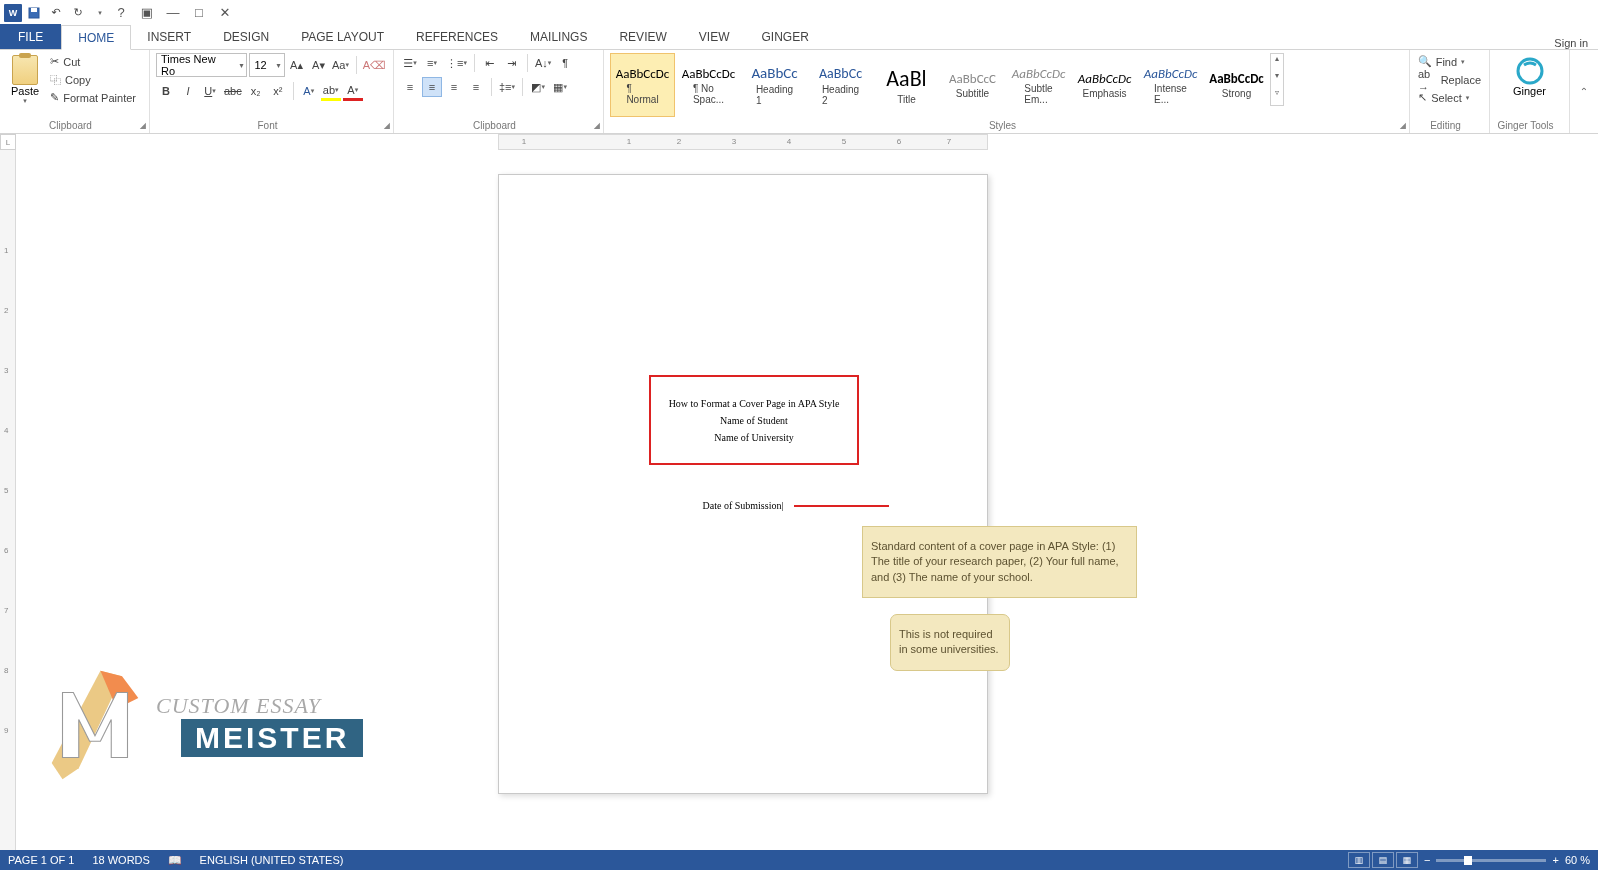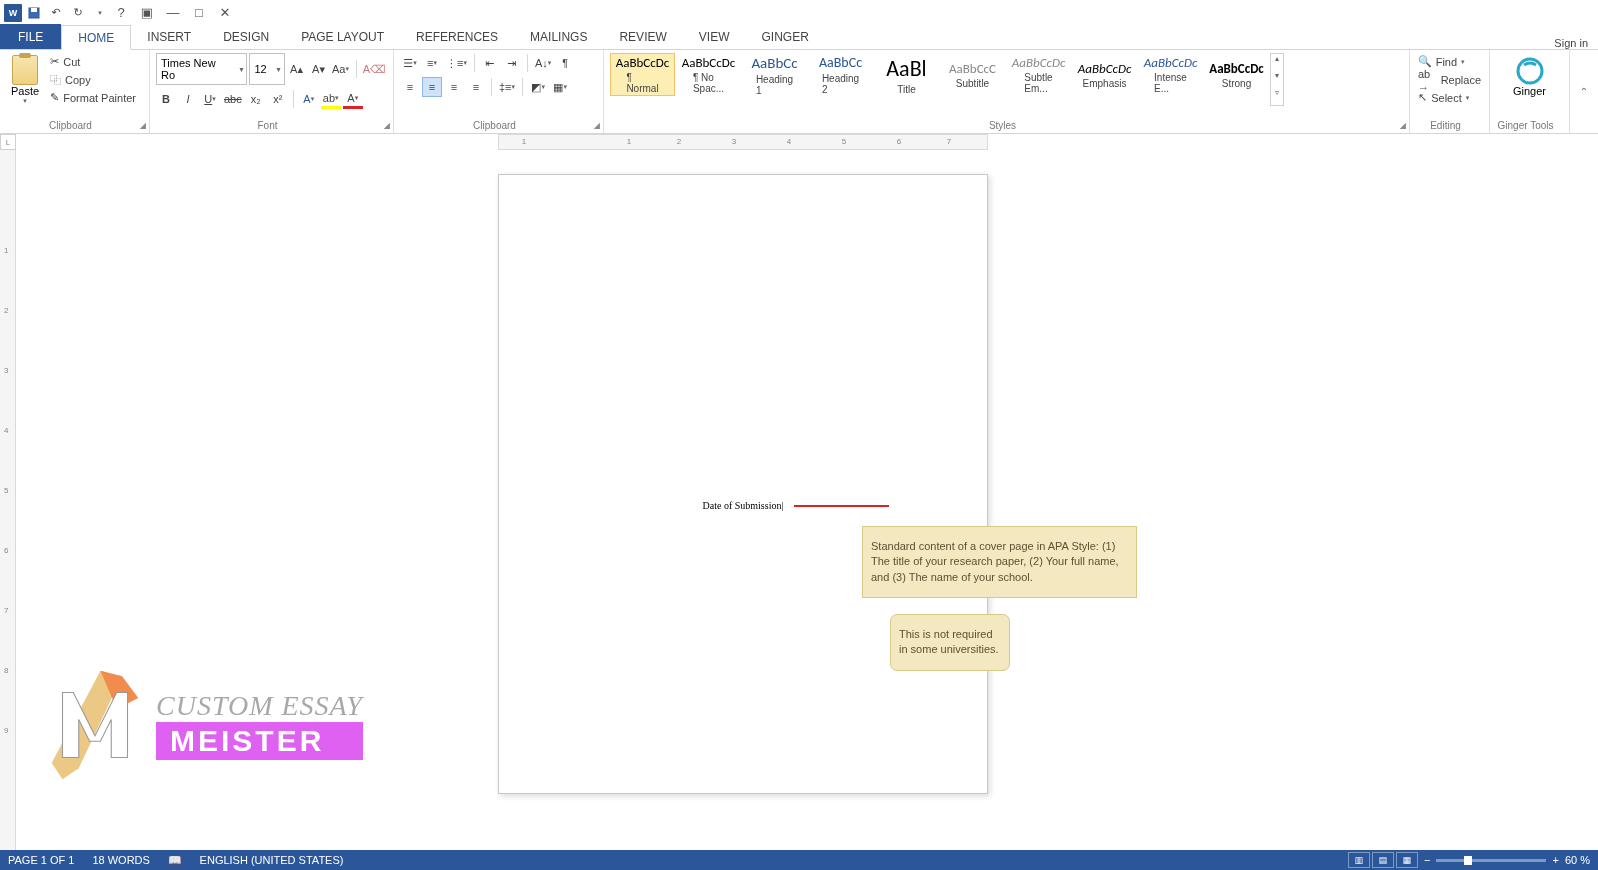--- a/index.html
+++ b/index.html
@@ -22,35 +22,35 @@
   .signin { margin-left:auto; padding:0 10px; font-size:11px; color:#444;}
 
   
   .ribbon { height:84px; background:#fff; border-bottom:1px solid #d4d4d4; display:flex; }
   .group { border-right:1px solid #e0e0e0; padding:3px 6px 0 6px; display:flex; flex-direction:column; position:relative;}
   .group-label { position:absolute; bottom:2px; left:0; right:8px; text-align:center; font-size:10px; color:#777;}
   .group-launcher { position:absolute; bottom:3px; right:3px; font-size:8px; color:#888;}
   .row { display:flex; align-items:center; gap:2px; }
   .btn-sm { min-width:20px; height:20px; display:flex; align-items:center; justify-content:center; font-size:11px; color:#444; cursor:default; padding:0 2px;}
   .sep { width:1px; height:18px; background:#d9d9d9; margin:0 3px;}
-  .combo { border:1px solid #c0c0c0; height:32px; padding:0 14px 0 4px; font-size:11px; display:flex; align-items:center; position:relative; background:#fff;}
+  .combo { border:1px solid #c0c0c0; height:24px; padding:0 14px 0 4px; font-size:11px; display:flex; align-items:center; position:relative; background:#fff;}
   .combo::after { content:"▾"; position:absolute; right:3px; font-size:8px; color:#666;}
   .drop::after { content:" ▾"; font-size:7px; color:#666;}
 
   
   .clip-main { display:flex; gap:4px;}
   .paste-btn { width:38px; display:flex; flex-direction:column; align-items:center; justify-content:flex-start; padding-top:2px;}
   .paste-icon { width:26px; height:30px; background:linear-gradient(#f7e6b0,#f0d080); border:1px solid #c9a34e; border-radius:2px; position:relative;}
   .paste-icon::before{content:"";position:absolute;top:-3px;left:6px;width:12px;height:5px;background:#c9a34e;border-radius:2px;}
   .clip-side { display:flex; flex-direction:column; gap:1px;}
   .clip-side .btn-sm{justify-content:flex-start; gap:4px; font-size:11px; height:17px;}
 
   
   .style-gallery { display:flex; gap:1px; align-items:flex-start;}
-  .style-item { width:65px; height:43px; border:1px solid transparent; display:flex; flex-direction:column; align-items:center; justify-content:center; font-size:10px; color:#444; cursor:default; padding:18px;}
+  .style-item { width:65px; height:64px; border:1px solid transparent; display:flex; flex-direction:column; align-items:center; justify-content:center; font-size:10px; color:#444; cursor:default; padding:18px;}
   .style-item .prev { font-family:Calibri,serif; font-size:13px; margin-bottom:2px; color:#000;}
   .style-item.sel { border:1px solid #f0c36d; background:#fdeeb3;}
   .style-scroll { width:14px; display:flex; flex-direction:column; border:1px solid #d0d0d0;}
   .style-scroll div{height:17px; text-align:center; font-size:8px; color:#666;}
 
   
   .edit-col { display:flex; flex-direction:column; gap:1px;}
   .edit-col .btn-sm { justify-content:flex-start; gap:4px; height:17px;}
 
   
@@ -72,22 +72,22 @@
   
   .comment { position:absolute; background:#f3e8bf; border:1px solid #d8c88a; font-size:11px; color:#5c5130; padding:12px 8px; line-height:1.4;}
   .comment.c1 { left:862px; top:392px; width:275px;}
   .comment.c2 { left:890px; top:480px; width:120px;border-radius:7px;}
 
   
   .wm { position:absolute; left:40px; bottom:60px; display:flex; align-items:center; gap:6px; opacity:0.85;}
   .wm-logo { width:110px; height:130px; position:relative;}
   .wm-logo svg{width:100%;height:100%;}
   .wm-txt { display:flex; flex-direction:column;}
-  .wm-top { font-family:Georgia,serif; font-size:28px; color:#9a9a9a; font-style:italic; letter-spacing:1px;}
-  .wm-bot { background:#d946ef; color:#fff; font-family:Arial; font-weight:bold; font-size:30px; padding:2px 14px; letter-spacing:3px;}
+  .wm-top { font-family:Georgia,serif; font-size:22px; color:#9a9a9a; font-style:italic; letter-spacing:1px;}
+  .wm-bot { background:#0c4a6e; color:#fff; font-family:Arial; font-weight:bold; font-size:30px; padding:2px 14px; letter-spacing:3px;margin-left:25px;}
 
   
   .status { position:absolute; bottom:0; left:0; right:0; height:20px; background:#2b579a; color:#fff; font-size:11px; display:flex; align-items:center; padding:0 8px; gap:18px;}
   .status .zoom { margin-left:auto; display:flex; align-items:center; gap:6px;}
   .view-icons { display:flex; gap:2px;}
   .view-icons span{ width:22px; height:16px; border:1px solid rgba(255,255,255,0.4); display:flex; align-items:center; justify-content:center; font-size:9px;}
   .slider { width:110px; height:3px; background:rgba(255,255,255,0.4); position:relative;}
   .slider::before{content:"";position:absolute;left:25%;top:-3px;width:8px;height:9px;background:#fff;}
 
   svg{display:block;}
@@ -304,20 +304,25 @@
       <span style="top:220px;">3</span>
     <span style="top:280px;">4</span>
       <span style="top:340px;">5</span>
       <span style="top:400px;">6</span>
     <span style="top:460px;">7</span>
       <span style="top:520px;">8</span>
       <span style="top:580px;">9</span>
   </div>
 
   <div class="page">
+    <div class="redbox">
+      <span class="doc-line">How to Format a Cover Page in APA Style</span>
+      <span class="doc-line">Name of Student</span>
+      <span class="doc-line">Name of University</span>
+    </div>
     <span class="sub-line cursor-bar">Date of Submission</span>
     <div class="red-arrow"></div>
   </div>
 
   <div class="comment c1">Standard content of a cover page in APA Style: (1) The title of your research paper, (2) Your full name, and (3) The name of your school.</div>
   <div class="comment c2">This is not required in some universities.</div>
 
   <div class="wm">
     <div class="wm-logo">
       <svg viewBox="0 0 100 120">

